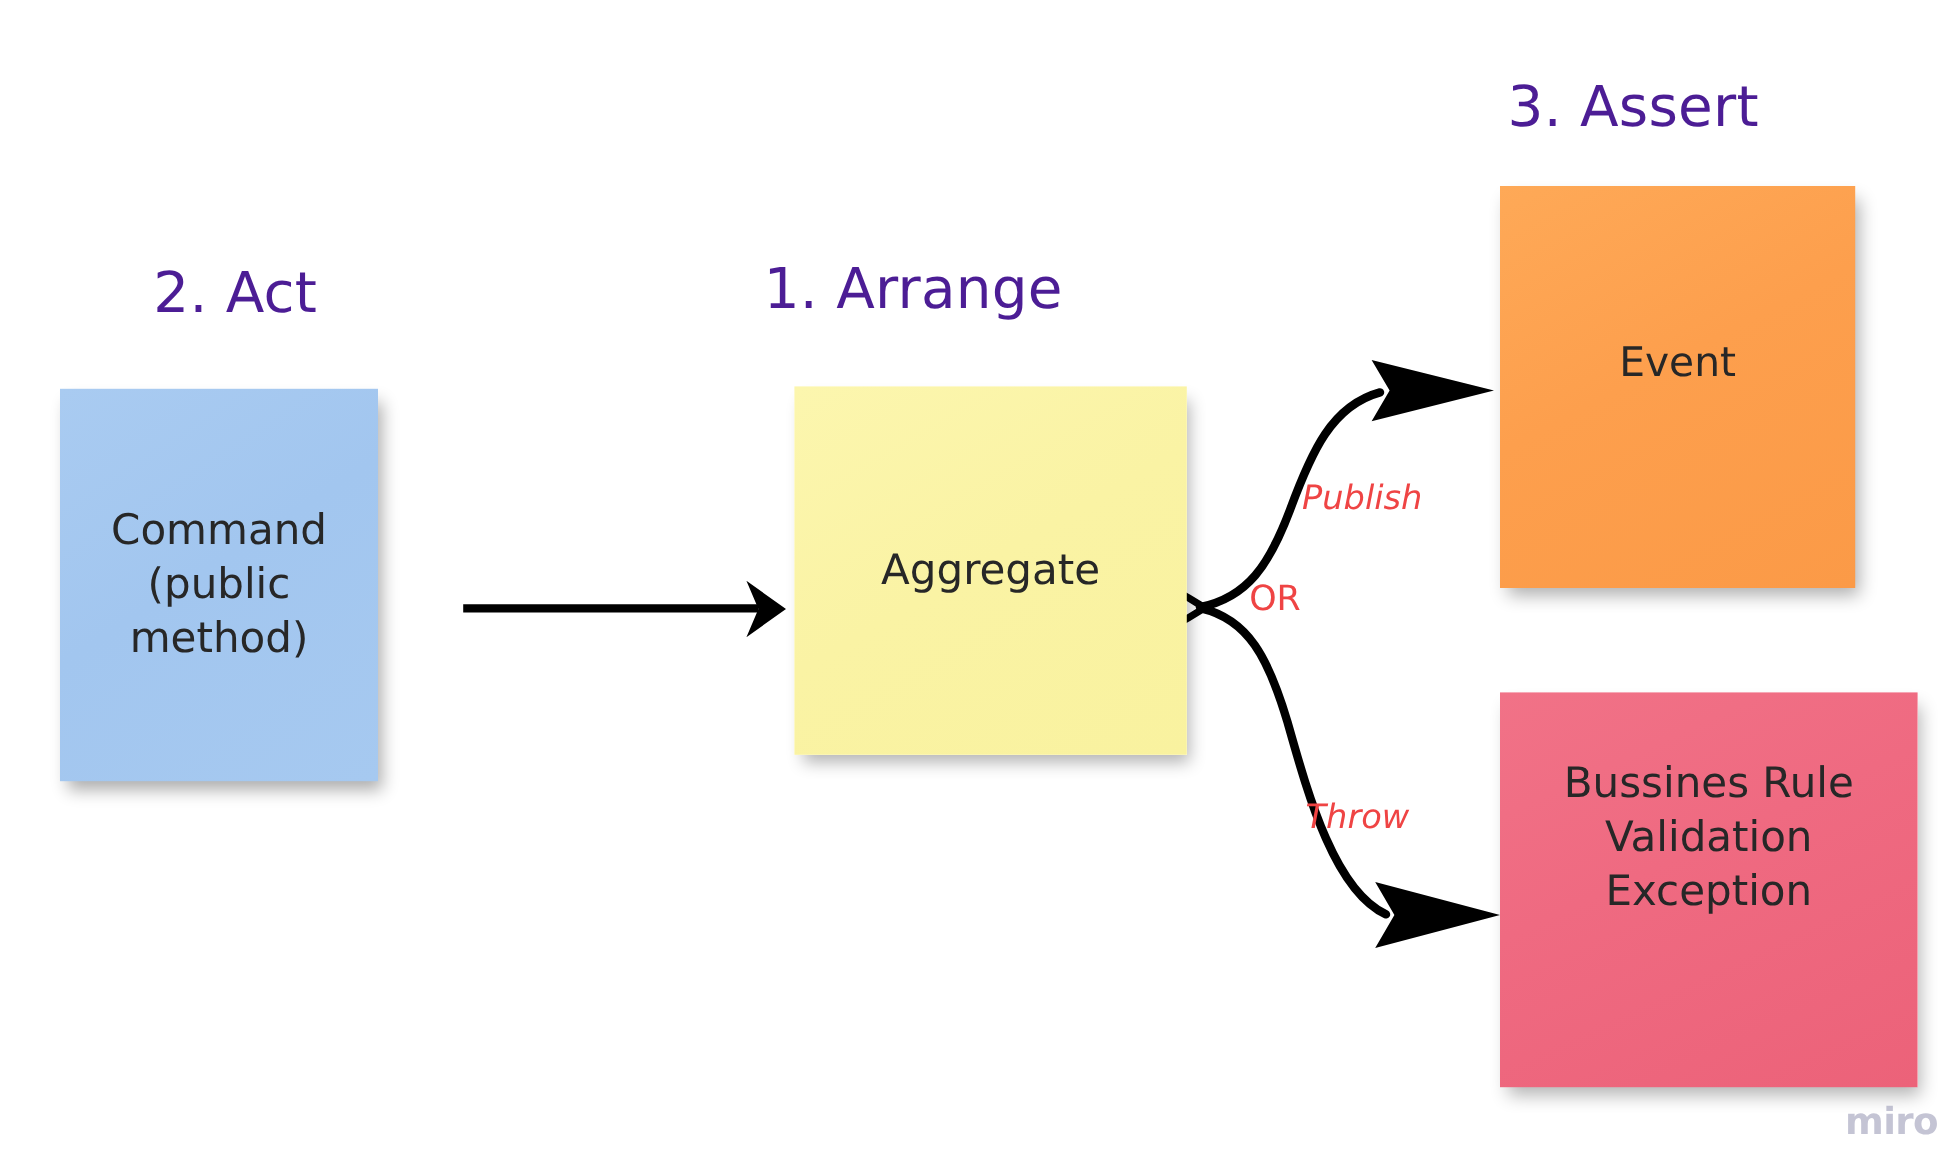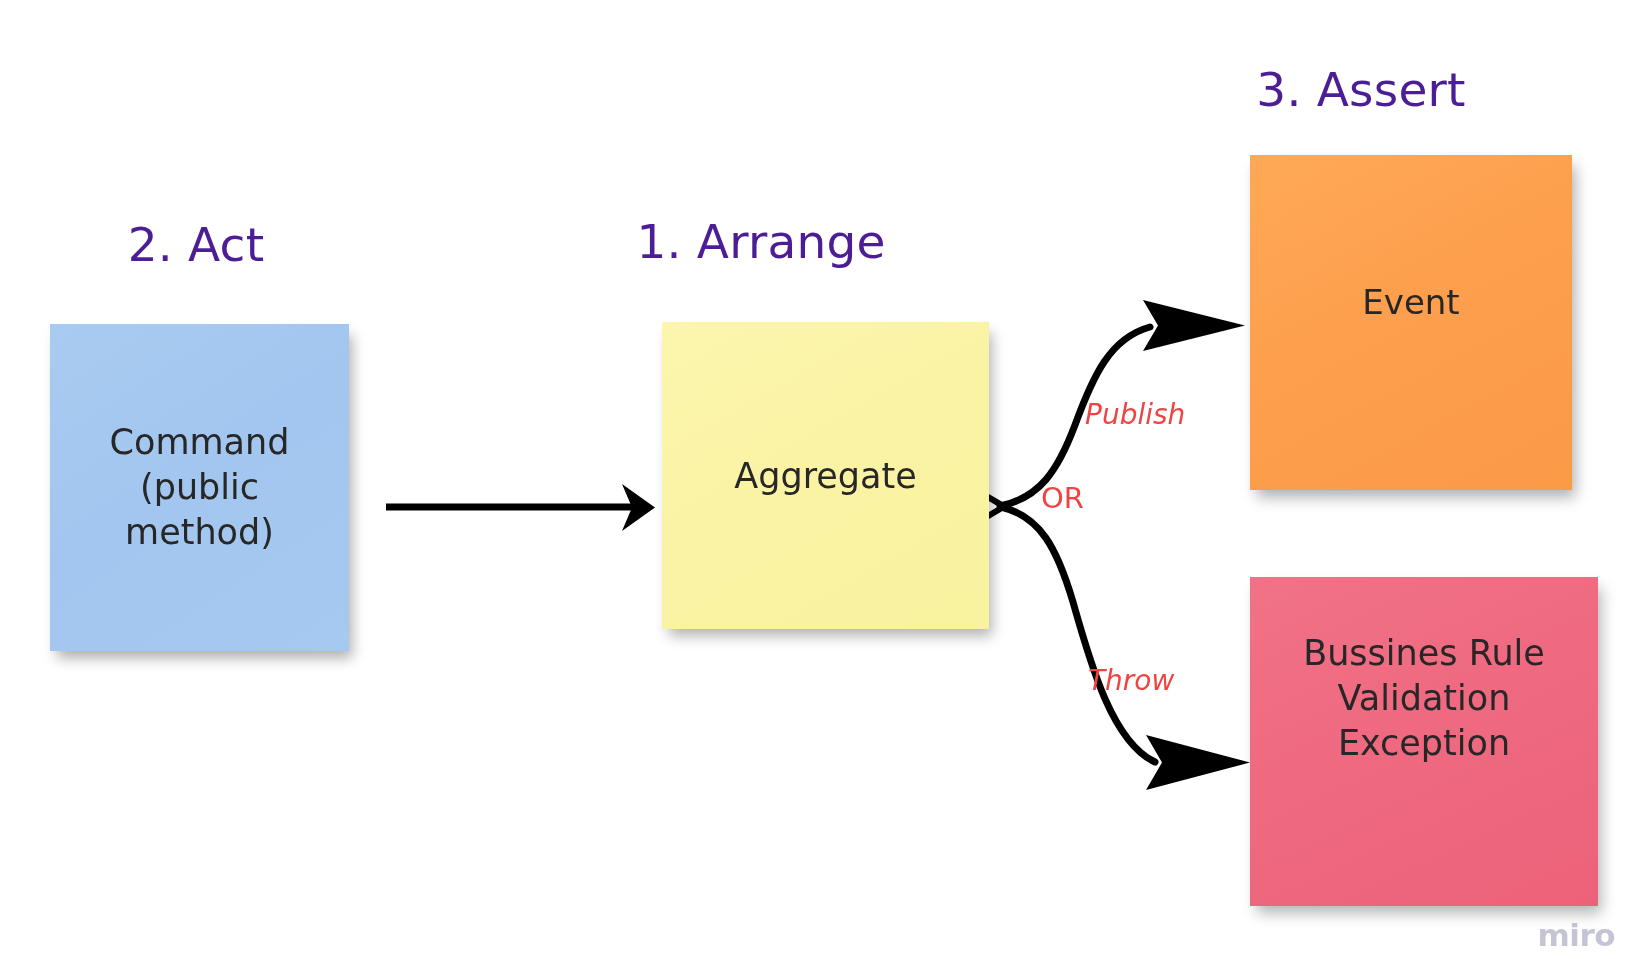--- a/index.html
+++ b/index.html
@@ -46,40 +46,40 @@
     line-height: 1.28;
   }
   .note .note-text {
     display: block;
     width: 100%;
     white-space: pre-line;
   }
 
   #note-command {
     left: 50px;  top: 324px;
-    width: 299px; height: 327px;
+    width: 265px; height: 327px;
     background: linear-gradient(147deg, #a9cbf1 0%, #a2c6ef 46%, #a6c9f0 100%);
     box-shadow: 5px 9px 13px -2px rgba(0,0,0,0.32);
     align-items: center;
     font-size: 35px;
     padding: 0 18px;
   }
   #note-aggregate {
     left: 662px; top: 322px;
     width: 327px; height: 307px;
     background: linear-gradient(150deg, #fcf6ae 0%, #faf3a4 48%, #f9f29f 100%);
     box-shadow: 5px 9px 13px -2px rgba(0,0,0,0.30);
     align-items: center;
     font-size: 35px;
     padding: 15px 14px;
     padding-bottom: 14px;
   }
   #note-event {
     left: 1250px; top: 155px;
-    width: 322px; height: 335px;
+    width: 296px; height: 335px;
     background: linear-gradient(152deg, #fea957 0%, #fd9f4d 45%, #fb9a47 100%);
     box-shadow: 5px 9px 14px -2px rgba(0,0,0,0.32);
     align-items: flex-start;
     padding-top: 126px;
     font-size: 34px;
   }
   #note-exception {
     left: 1250px; top: 577px;
     width: 348px; height: 329px;
     background: linear-gradient(155deg, #f17287 0%, #ef6a81 42%, #ec6279 100%);

